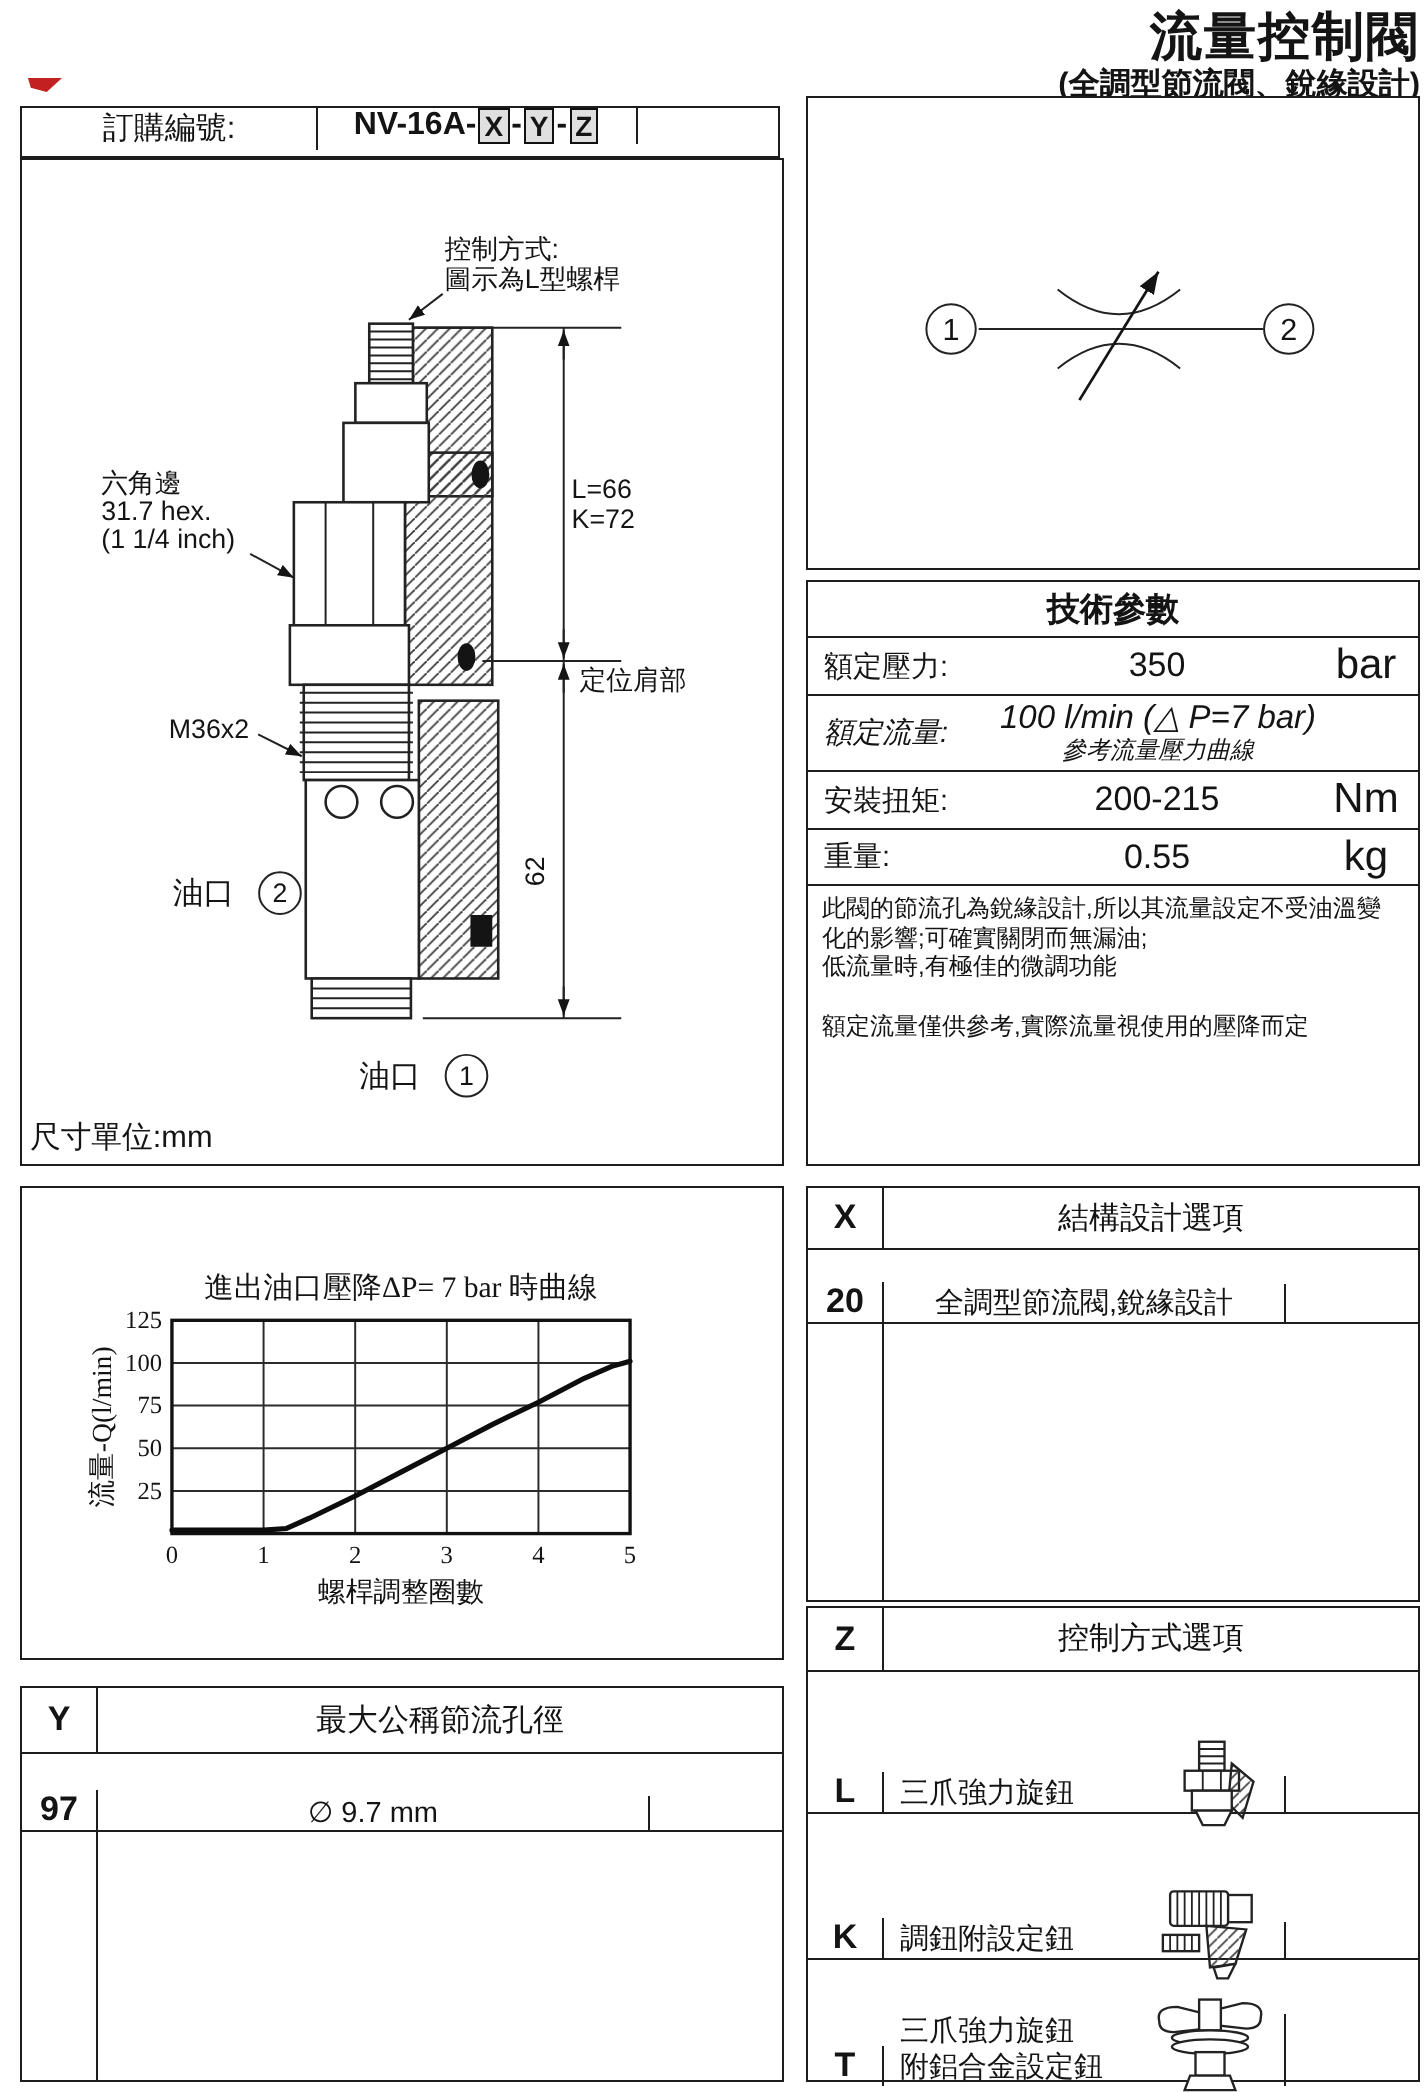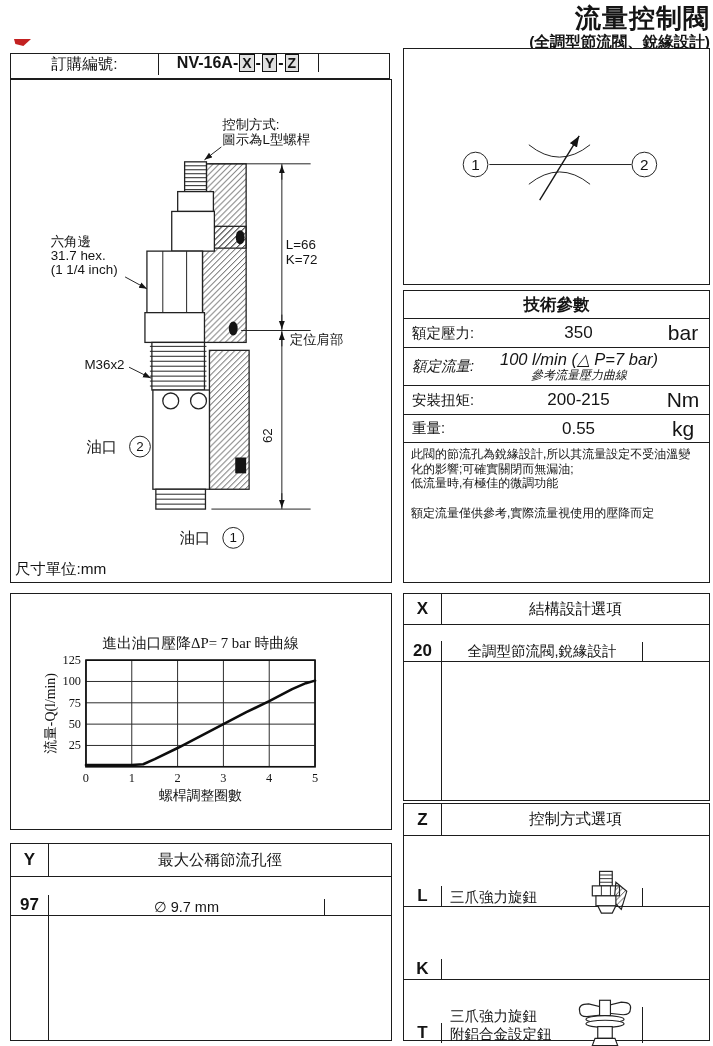--- a/index.html
+++ b/index.html
@@ -275,20 +275,34 @@
           <polygon class="hatched" points="44,14 56,24 50,44 42,36"></polygon>
           <rect class="oline" x="22" y="29" width="22" height="11"></rect>
           <polygon class="oline" points="24,40 44,40 40,48 28,48"></polygon>
         </svg>
       </span>
     </div>
     <div class="opt-end" style="width:66px;"></div>
   </div>
   <div class="opt-row" style="height:72px;flex:none;">
     <div class="opt-code">K</div>
+    <div class="opt-desc z-desc">
+      <span>調鈕附設定鈕</span>
+      <span class="z-icon">
+        <svg viewBox="0 0 64 56" width="58" height="52">
+          <rect class="oline" x="10" y="4" width="32" height="19" rx="2"></rect>
+          <path class="thin" d="M14,4v19 M18,4v19 M22,4v19 M26,4v19 M30,4v19 M34,4v19 M38,4v19"></path>
+          <rect class="oline" x="42" y="6" width="13" height="15"></rect>
+          <rect class="oline" x="6" y="28" width="20" height="9"></rect>
+          <path class="thin" d="M10,28v9 M14,28v9 M18,28v9 M22,28v9"></path>
+          <polygon class="hatched" points="30,23 52,25 46,44 32,46"></polygon>
+          <polygon class="oline" points="34,46 46,44 42,52 36,52"></polygon>
+        </svg>
+      </span>
+    </div>
     <div class="opt-end" style="width:66px;"></div>
   </div>
   <div class="opt-row" style="height:63px;flex:none;border-bottom:none;">
     <div class="opt-code">T</div>
     <div class="opt-desc z-desc">
       <span>
         <span>三爪強力旋鈕</span><br>
         <span>附鋁合金設定鈕</span>
       </span>
       <span class="z-icon">

